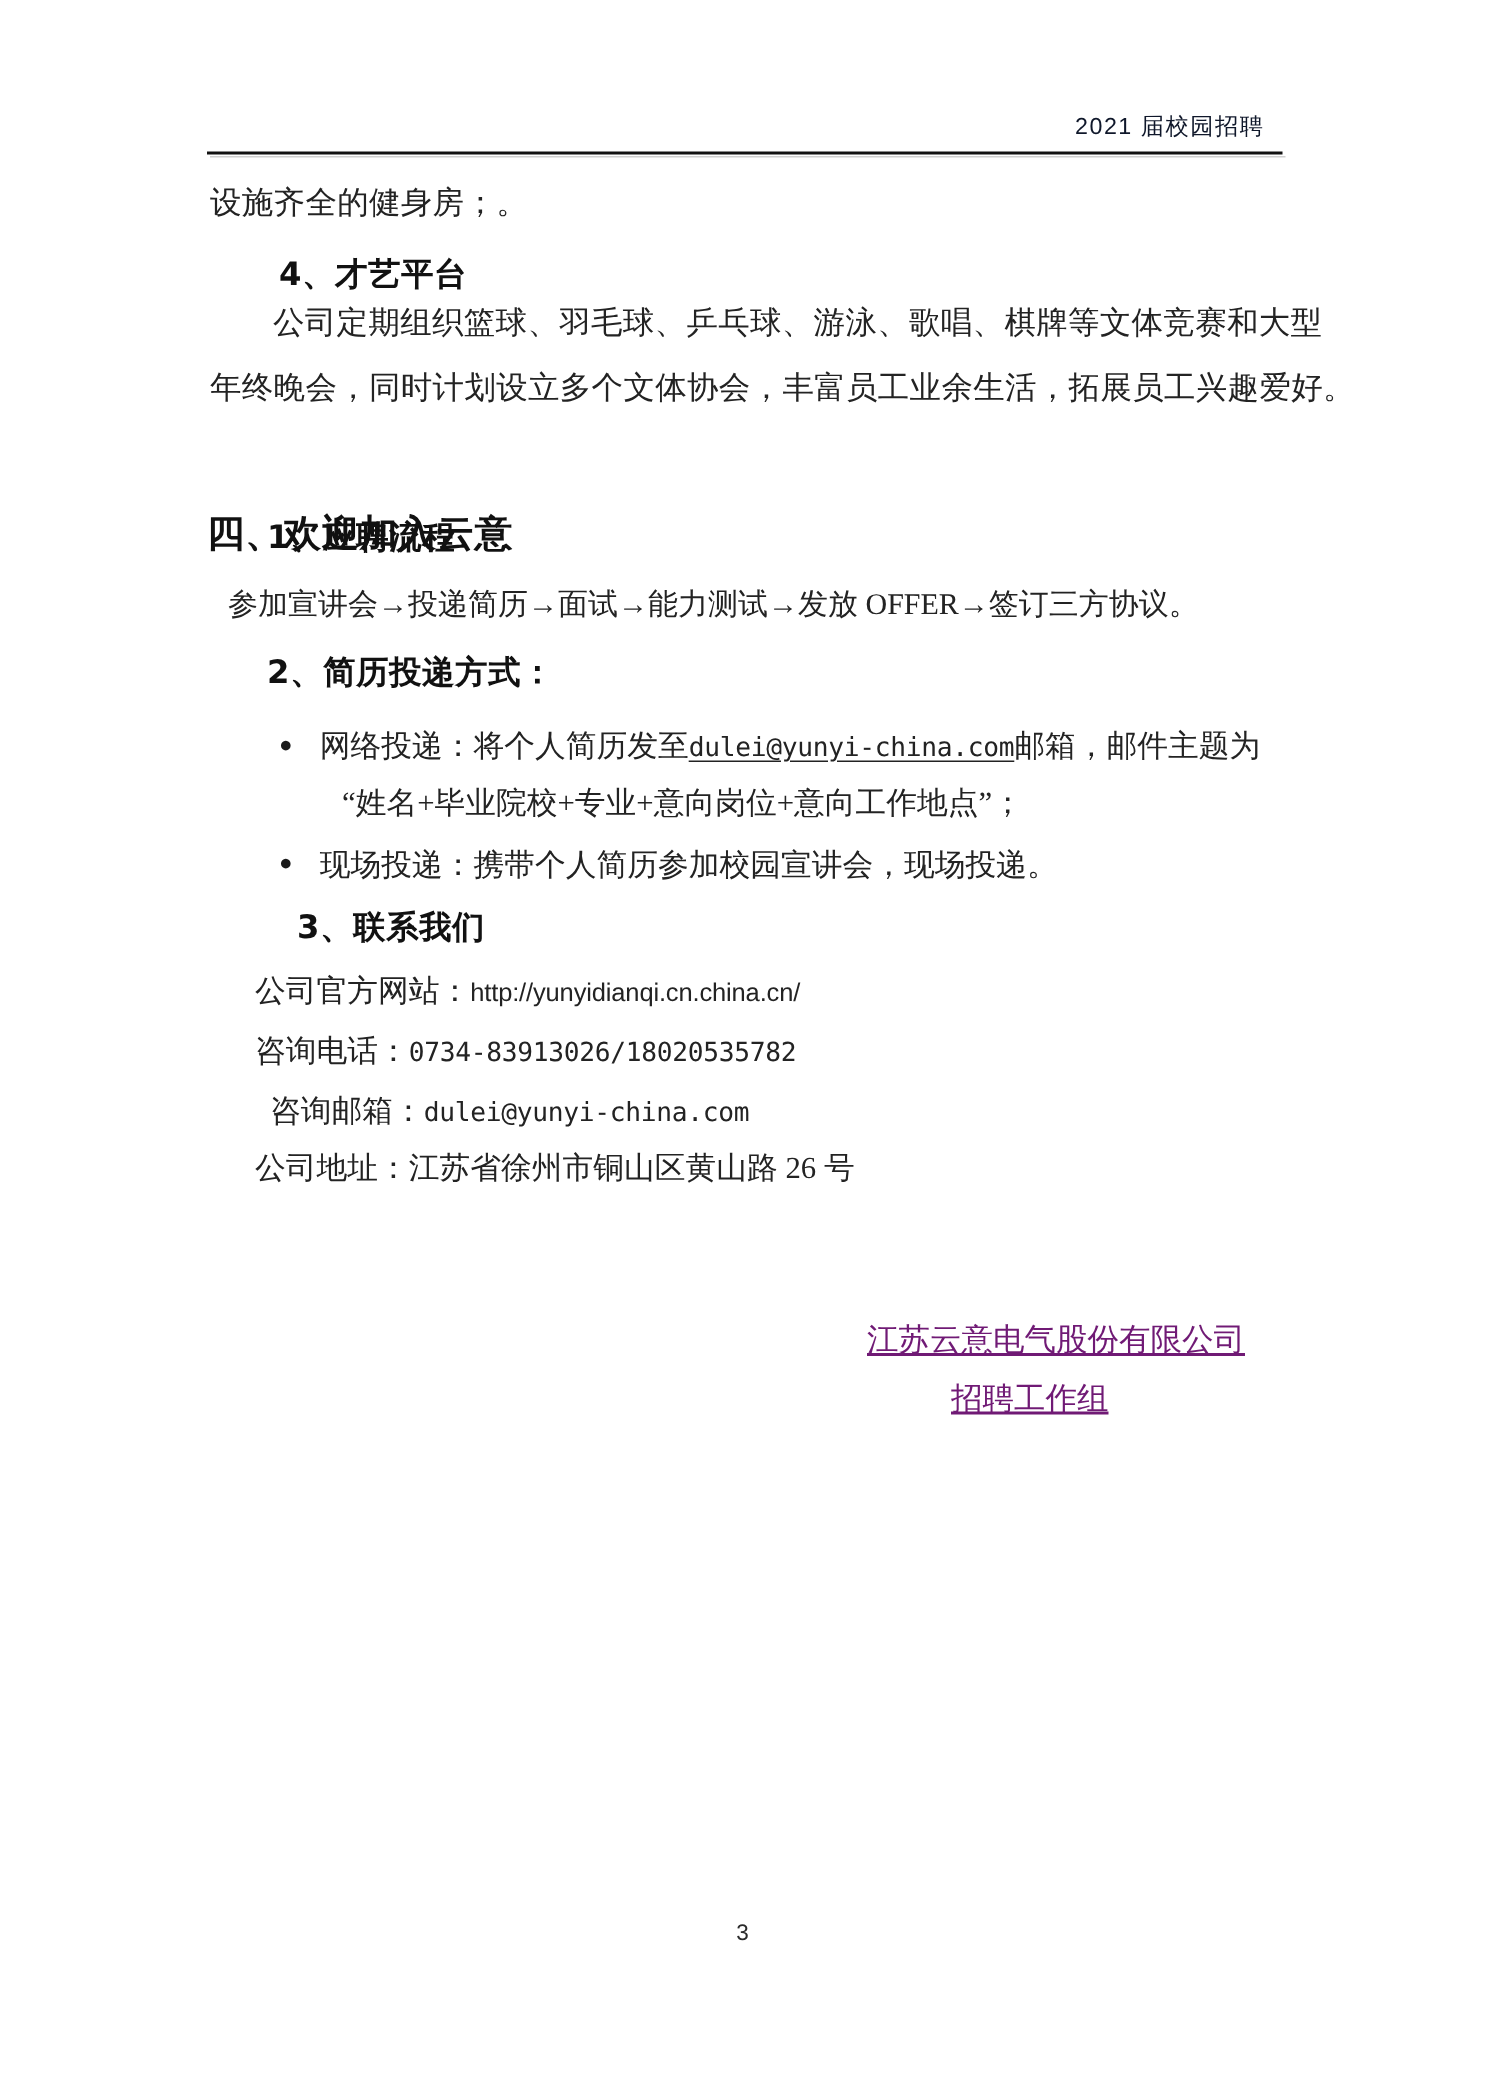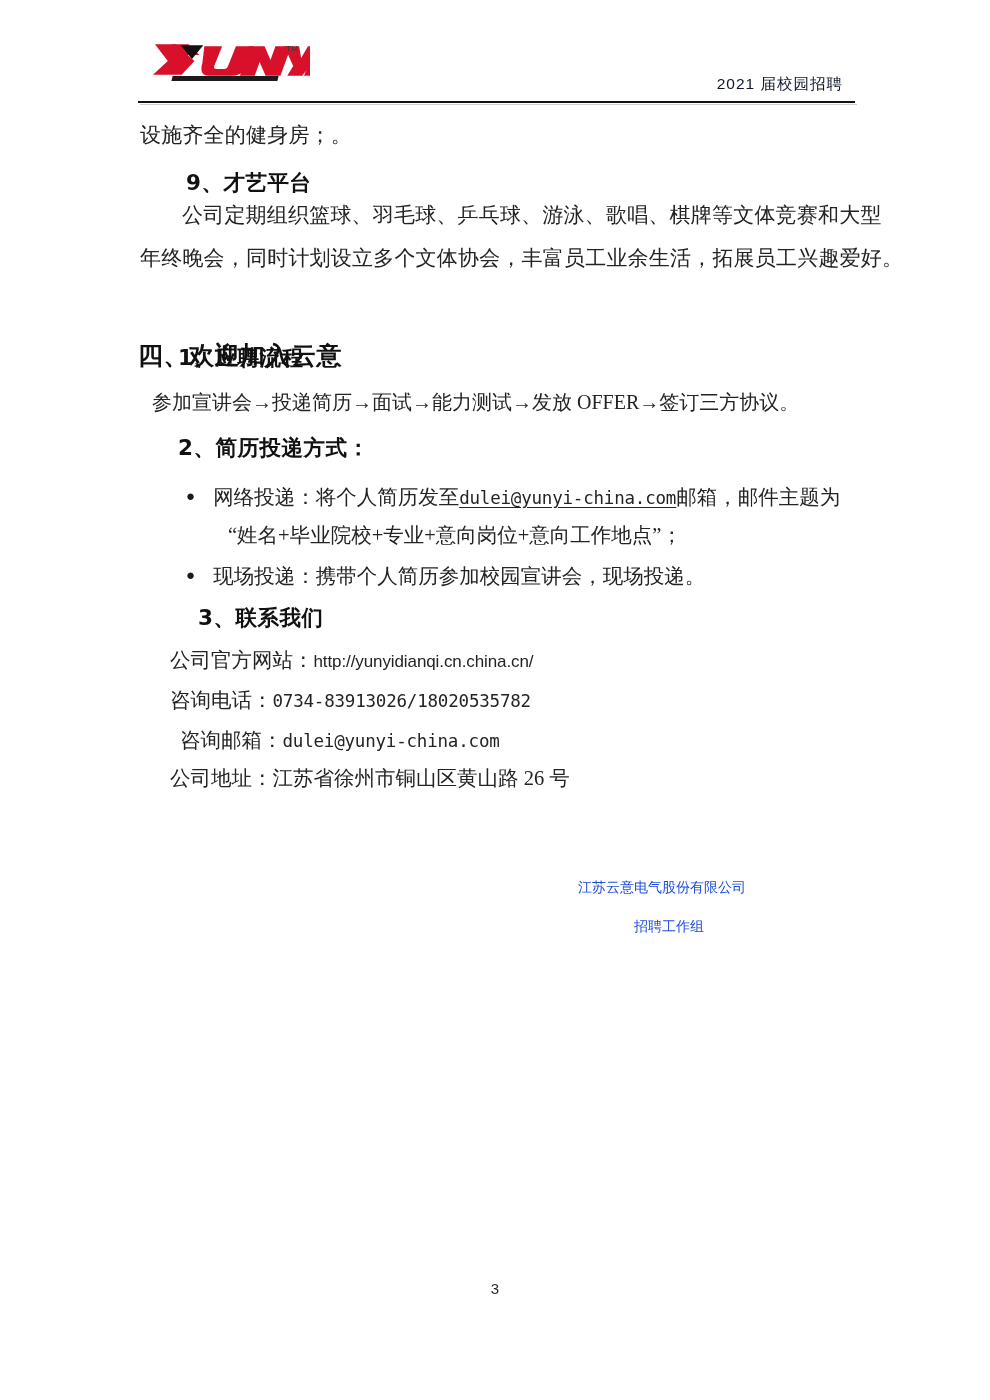--- a/index.html
+++ b/index.html
@@ -173,74 +173,55 @@
 
   .contact-row {
     position: absolute;
     font-size: 20.5px;
     color: #232323;
     white-space: nowrap;
   }
 
   .sign {
     position: absolute;
-    font-size: 14px;
-    color: #1d4ed8;
-    white-space: nowrap;
+    font-size: 21px;
+    color: #701a75;
+    white-space: nowrap;
+    text-decoration: underline;
   }
 
   .page-num {
     position: absolute;
     left: 0;
     top: 1280px;
     width: 990px;
     text-align: center;
     font-family: "Liberation Sans", sans-serif;
     font-size: 15px;
     color: #2a2a2a;
   }
 </style>
 </head>
 <body>
 
 <div class="page">
 
   <div class="header">
 
-    <div class="logo">
-      <svg class="logo-mark" viewBox="0 0 320 76" xmlns="http://www.w3.org/2000/svg">
-
-        <path d="M6 8 L48 8 L86 42 L60 70 L2 70 L32 42 Z" fill="#D8102A"></path>
-        <path d="M40 8 L74 8 L96 30 L70 30 Z" fill="#D8102A"></path>
-
-        <path d="M58 10 L104 10 L81 38 Z" fill="#15100f"></path>
-
-        <path d="M106 12 L142 12 L126 52 Q124 58 131 58 L146 58 Q152 58 154 52 L170 12 L206 12
-                 L188 58 Q180 72 160 72 L116 72 Q100 72 100 58 Q100 52 102 46 Z" fill="#D8102A"></path>
-
-        <path d="M196 12 L228 12 L240 40 L250 12 L282 12 L260 72 L230 72 L218 44 L208 72 L178 72 Z" fill="#D8102A"></path>
-
-        <path d="M268 12 L298 12 L302 36 L316 12 L344 12 L312 62 L304 72 L274 72 L286 52 Z" fill="#D8102A"></path>
-
-        <path d="M330 12 L362 12 L340 72 L308 72 Z" fill="#D8102A"></path>
-      </svg>
-      <div class="logo-underbar"></div>
-      <div class="logo-tm">TM</div>
-    </div>
 
     <div class="header-title">2021 届校园招聘</div>
   </div>
   <div class="header-rule-shadow"></div>
   <div class="header-rule"></div>
 
   <div class="content">
 
     <div class="para" style="left:140px; top:125px;">设施齐全的健身房；。</div>
 
-    <div class="h-sub" style="left:186px; top:168px;">9、才艺平台</div>
+    <div class="h-sub" style="left:186px; top:168px;">4、才艺平台</div>
 
     <div class="para" style="left:182px; top:205px;">公司定期组织篮球、羽毛球、乒乓球、游泳、歌唱、棋牌等文体竞赛和大型</div>
     <div class="para" style="left:140px; top:248px;">年终晚会，同时计划设立多个文体协会，丰富员工业余生活，拓展员工兴趣爱好。</div>
 
     <div class="h-main" style="left:138px; top:291px;">四、欢迎加入云意</div>
 
     <div class="h-sub" style="left:178px; top:343px;">1、应聘流程</div>
 
     <div class="flow-line" style="left:152px; top:389px;">参加宣讲会→投递简历→面试→能力测试→发放 OFFER→签订三方协议。</div>
 

